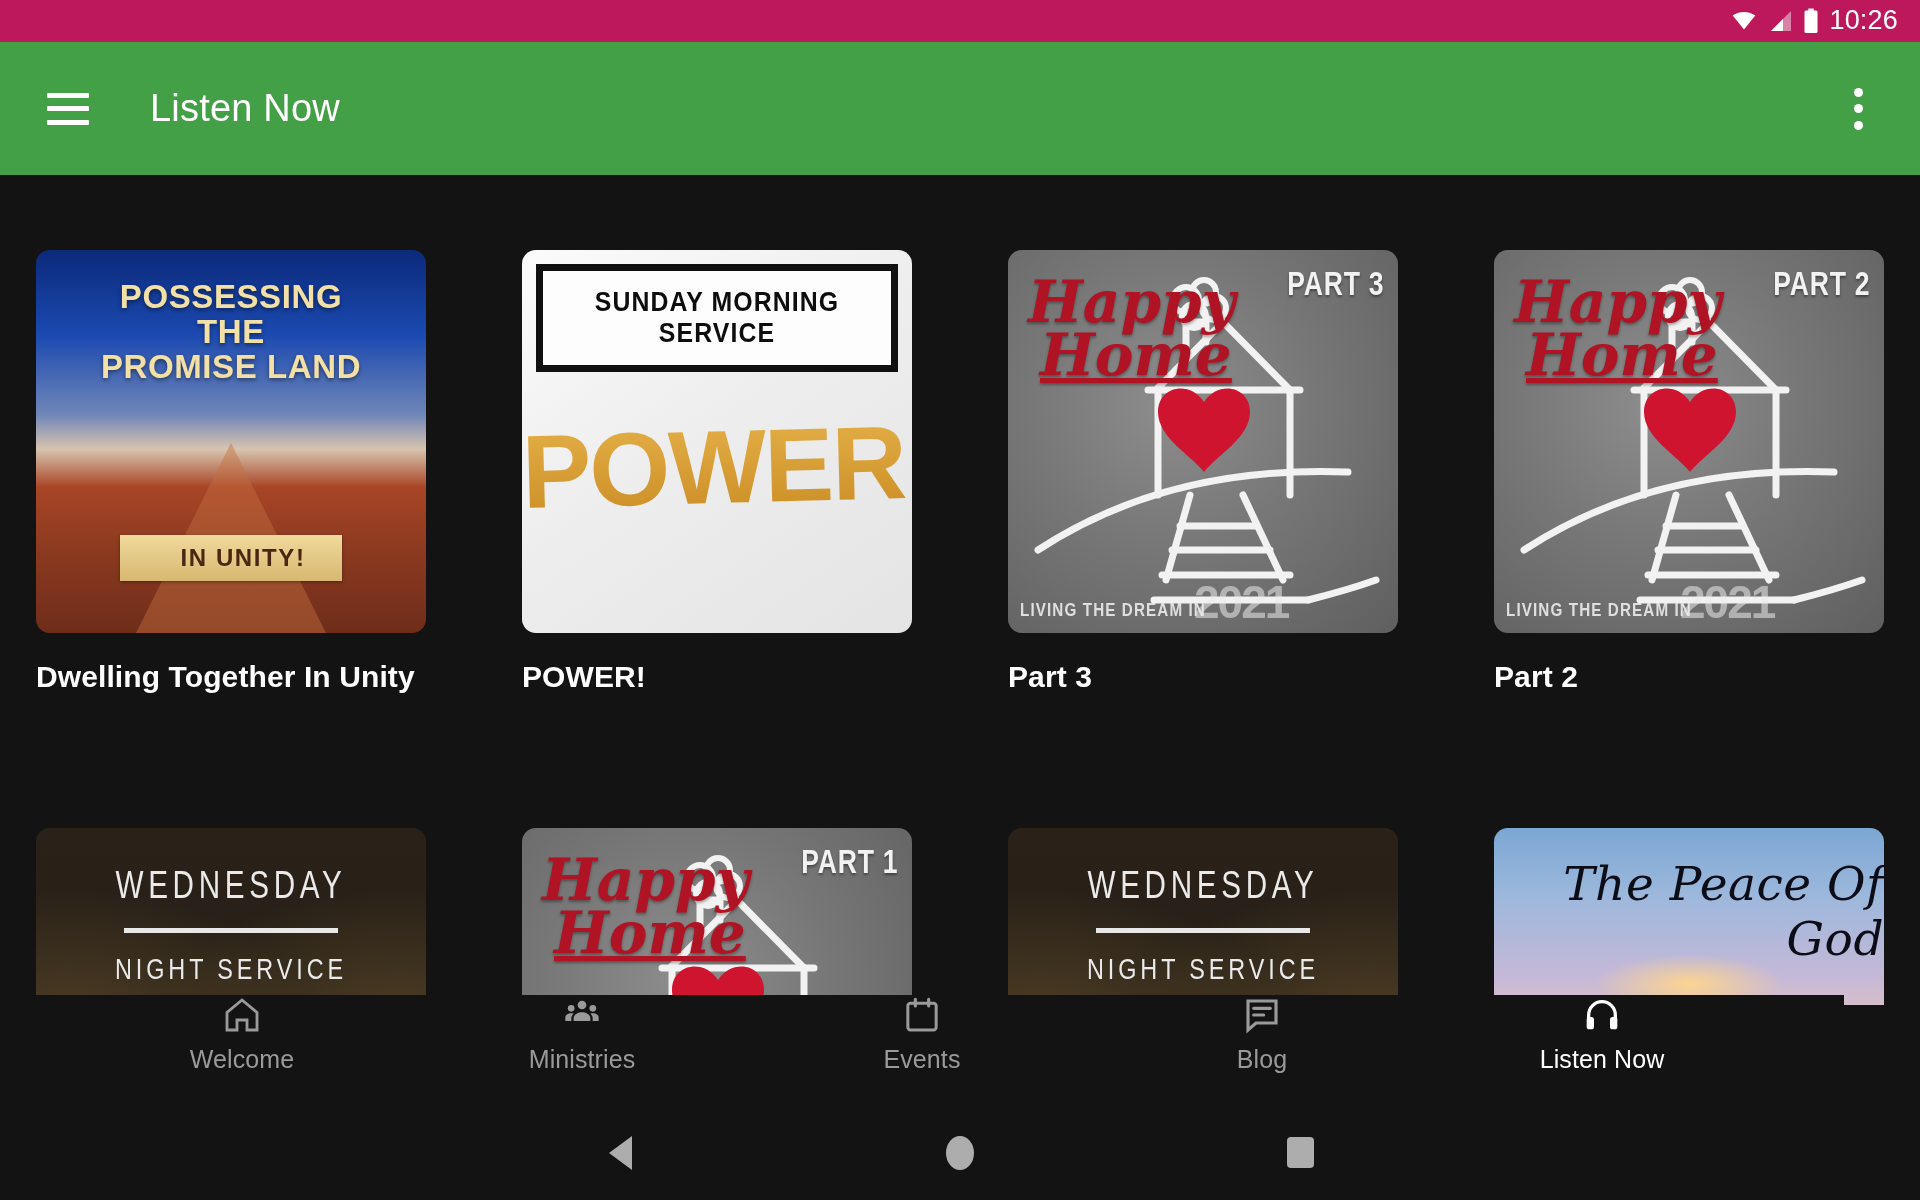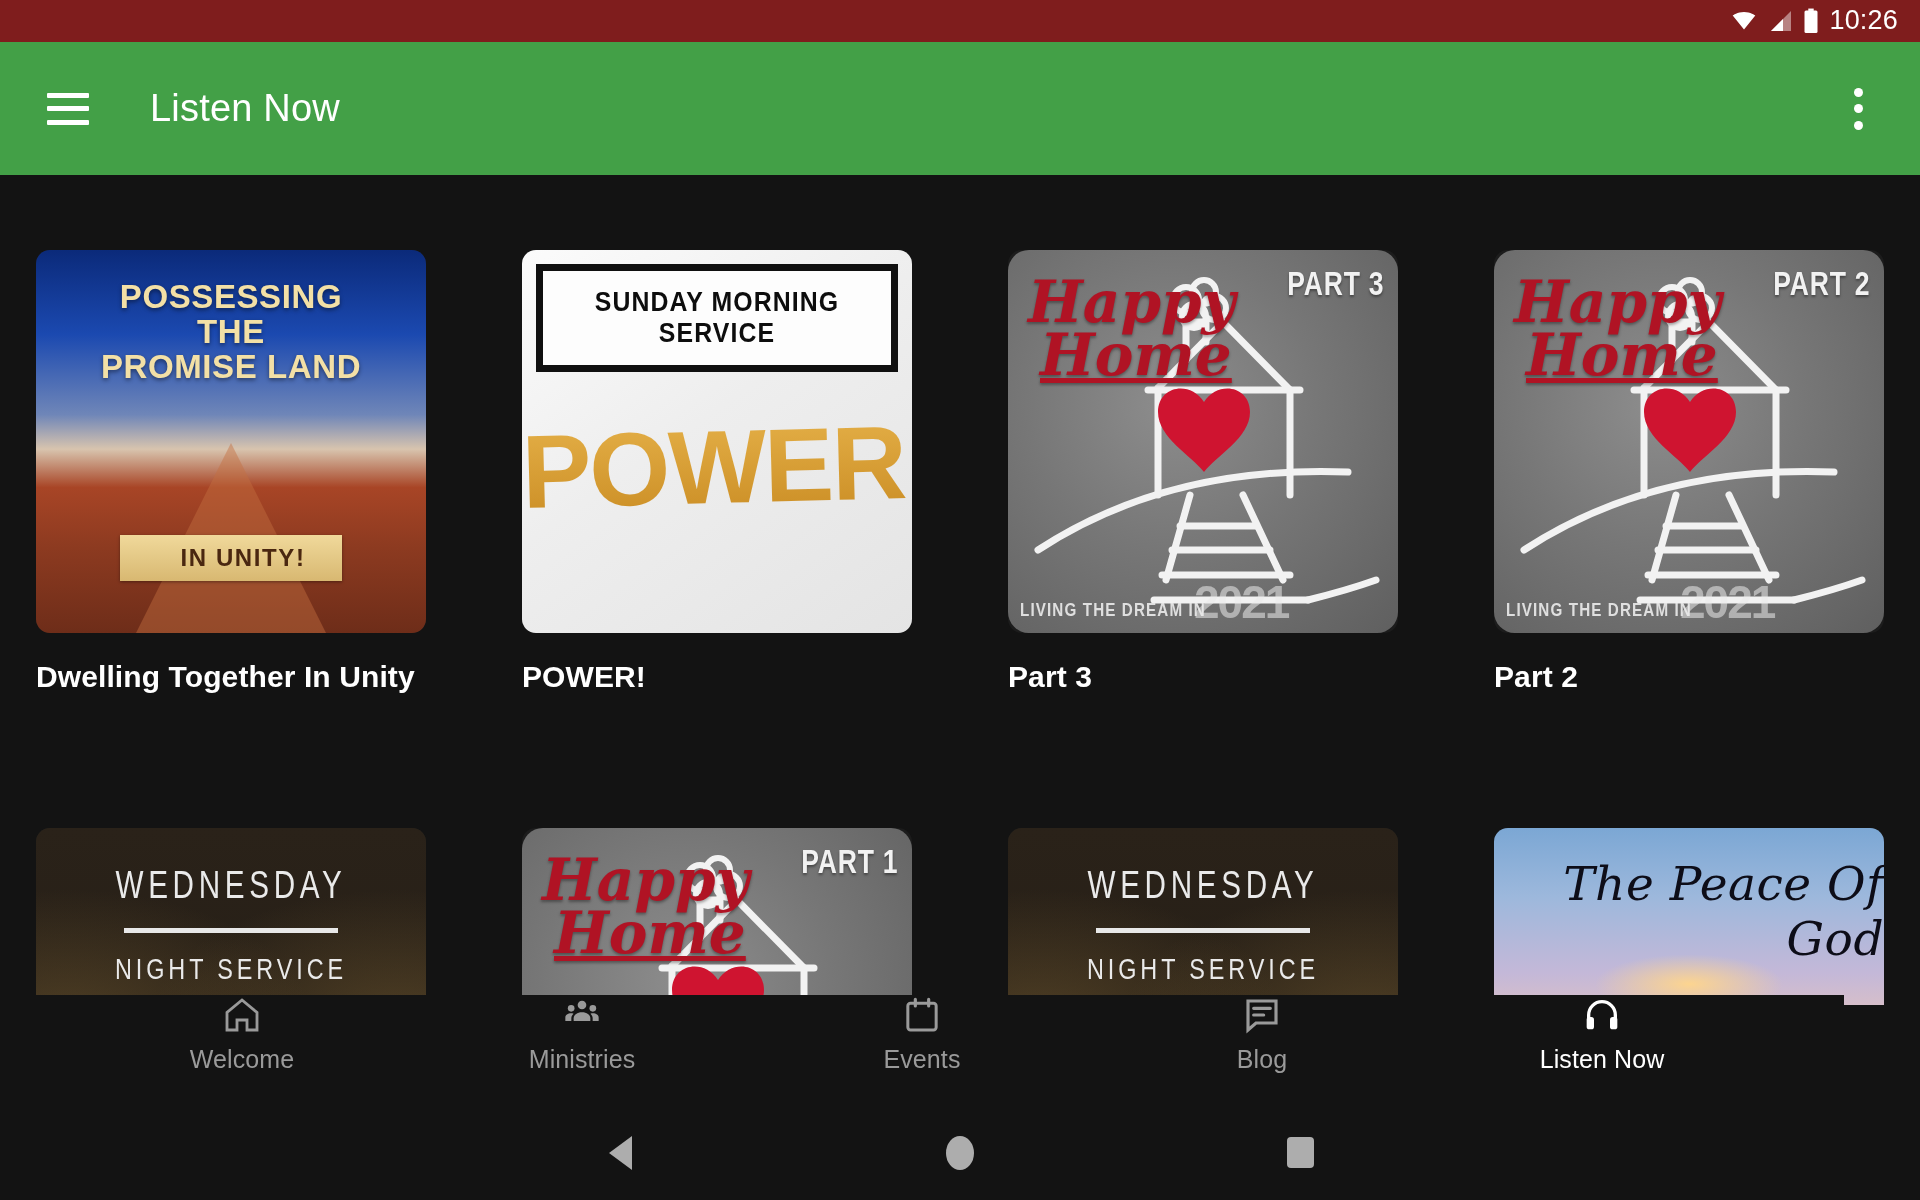--- a/index.html
+++ b/index.html
@@ -7,21 +7,21 @@
     width:1920px; height:1200px;
     background:#131313;
     font-family:"Liberation Sans", sans-serif;
     overflow:hidden;
   }
   #app { position:relative; width:1920px; height:1200px; background:#131313; }
 
   
   .status-bar{
     position:absolute; top:0; left:0; width:1920px; height:42px;
-    background:#7f1d1d;
+    background:#be185d;
     display:flex; align-items:center; justify-content:flex-end;
     padding-right:22px; gap:10px;
   }
   .status-icons{ display:flex; align-items:center; gap:9px; }
   .status-time{
     color:#ffffff; font-size:27px; letter-spacing:0.2px;
     font-family:"Liberation Sans", sans-serif; line-height:1;
     padding-bottom:2px;
   }
 
@@ -131,21 +131,21 @@
     -webkit-background-clip:text; background-clip:text;
     -webkit-text-fill-color:transparent;
     transform:rotate(-1.5deg);
     font-family:"Liberation Sans", sans-serif;
   }
 
   
   .art-home{
     width:100%; height:100%;
     background:radial-gradient(circle at 42% 40%, #8d8d8d 0%, #777777 45%, #5f5f5f 100%);
-    position:relative; overflow:hidden;border-radius:21px;
+    position:relative; overflow:hidden;
   }
   .art-home .happy{
     position:absolute; left:20px; top:26px;
     color:#b01324; font-size:58px; line-height:.92;
     font-family:"DejaVu Serif", serif; font-style:italic; font-weight:bold;
     text-shadow:0 2px 3px rgba(0,0,0,.35);
   }
   .art-home .happy .l2{ display:block; margin-left:12px;text-decoration:underline; }
   .art-home .part{
     position:absolute; right:14px; top:14px;

